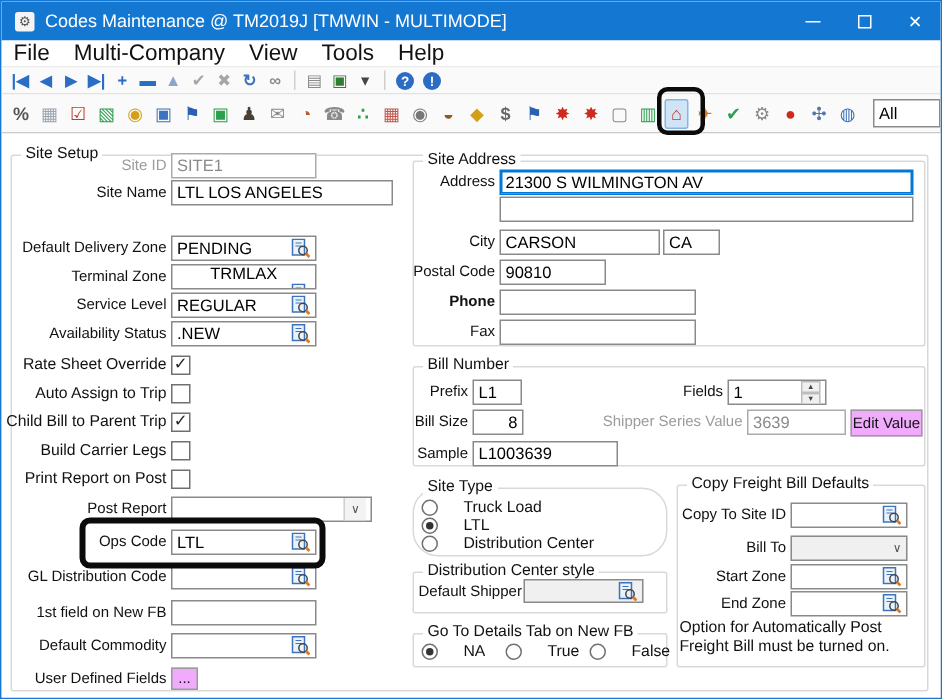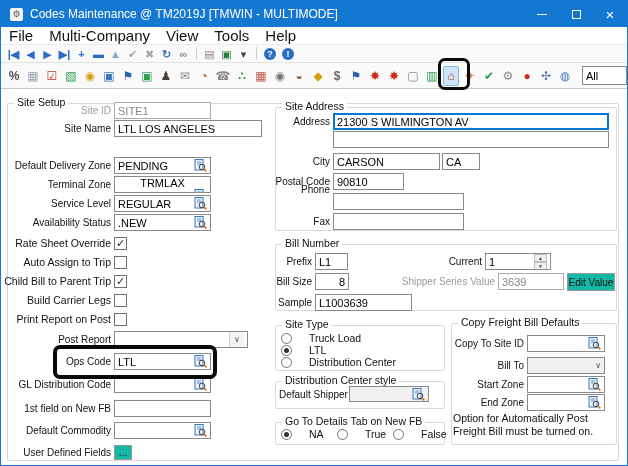--- a/index.html
+++ b/index.html
@@ -77,21 +77,21 @@
     border:1px solid #707070; background:#fff; font-size:11px; line-height:11px;
     text-align:center; color:#222; }
   .cb-lbl { position:absolute; left:2px; top:0; width:108px; text-align:right;
     font-size:10.5px; line-height:13px; color:#111; white-space:nowrap; }
   .radio-row { position:absolute; display:flex; align-items:center; height:12px; }
   .rdot { width:11px; height:11px; border:1px solid #707070; border-radius:50%;
     margin-right:4px; position:relative; background:#fff; flex:none; }
   .rdot.sel::after { content:""; position:absolute; left:2px; top:2px; width:5px;
     height:5px; border-radius:50%; background:#333; }
   .radio-row .rlbl { font-size:10.5px; color:#111; white-space:nowrap;margin-left:13px; }
-  .btn { position:absolute; background:#14b8a6; border:1px solid #9a9a9a;
+  .btn { position:absolute; background:#f0abfc; border:1px solid #9a9a9a;
     font-size:10px; color:#111; display:flex; align-items:center; justify-content:center; }
   .note { position:absolute; font-size:10.5px; line-height:13px; color:#111; }
 </style>
 </head>
 <body>
 
 <div id="win">
 
   <div id="titlebar">
     <span id="winicon">⚙</span>
@@ -345,39 +345,39 @@
       </div>
     <div class="tb" style="left:441px; top:64px; width:38px;">
         <span class="val">CA</span>
       </div>
 
     <span class="lbl" style="left:250px; top:84px; width:79px;">Postal Code</span>
     <div class="tb" style="left:332px; top:84px; width:71px;">
         <span class="val">90810</span>
       </div>
 
-    <span class="lbl" style="left:250px; top:92px; width:79px;">Phone</span>
+    <span class="lbl" style="left:250px; top:104px; width:79px;font-weight:bold;">Phone</span>
     <div class="tb" style="left:332px; top:104px; width:131px;">
         <span class="val"></span>
       </div>
 
     <span class="lbl" style="left:250px; top:124px; width:79px;">Fax</span>
     <div class="tb" style="left:332px; top:124px; width:131px;">
         <span class="val"></span>
       </div>
 
     <div class="group" style="left:274px; top:155px; width:342px; height:67px;">
       <span class="gtitle">Bill Number</span>
     </div>
     <span class="lbl" style="left:240px; top:164px; width:71px;">Prefix</span>
     <div class="tb" style="left:314px; top:164px; width:33px;">
         <span class="val">L1</span>
       </div>
 
-    <span class="lbl" style="left:430px; top:164px; width:51px;">Current</span>
+    <span class="lbl" style="left:430px; top:164px; width:51px;">Fields</span>
     <div class="tb" style="left:484px; top:164px; width:66px;">
         <span class="val">1</span>
         <span class="spin">
           <span>▲</span>
           <span>▼</span>
         </span>
       </div>
 
     <span class="lbl" style="left:240px; top:184px; width:71px;">Bill Size</span>
     <div class="tb" style="left:314px; top:184px; width:34px; justify-content:flex-end;">
@@ -390,21 +390,21 @@
       </div>
     <div class="btn" style="left:566px; top:184px; width:48px; height:18px;">
         <span>Edit Value</span>
       </div>
 
     <span class="lbl" style="left:240px; top:205px; width:71px;">Sample</span>
     <div class="tb" style="left:314px; top:205px; width:97px;">
         <span class="val">L1003639</span>
       </div>
 
-    <div class="group" style="left:274px; top:236px; width:170px; height:46px;">
+    <div class="group" style="left:274px; top:236px; width:170px; height:46px;border-radius:17px;">
       <span class="gtitle">Site Type</span>
     </div>
     <div id="site-type-radios">
         <div class="radio-row" style="left: 280px; top: 243px;">
           <span class="rdot"></span>
           <span class="rlbl">Truck Load</span>
         </div>
         <div class="radio-row" style="left: 280px; top: 255px;">
           <span class="rdot sel"></span>
           <span class="rlbl">LTL</span>

